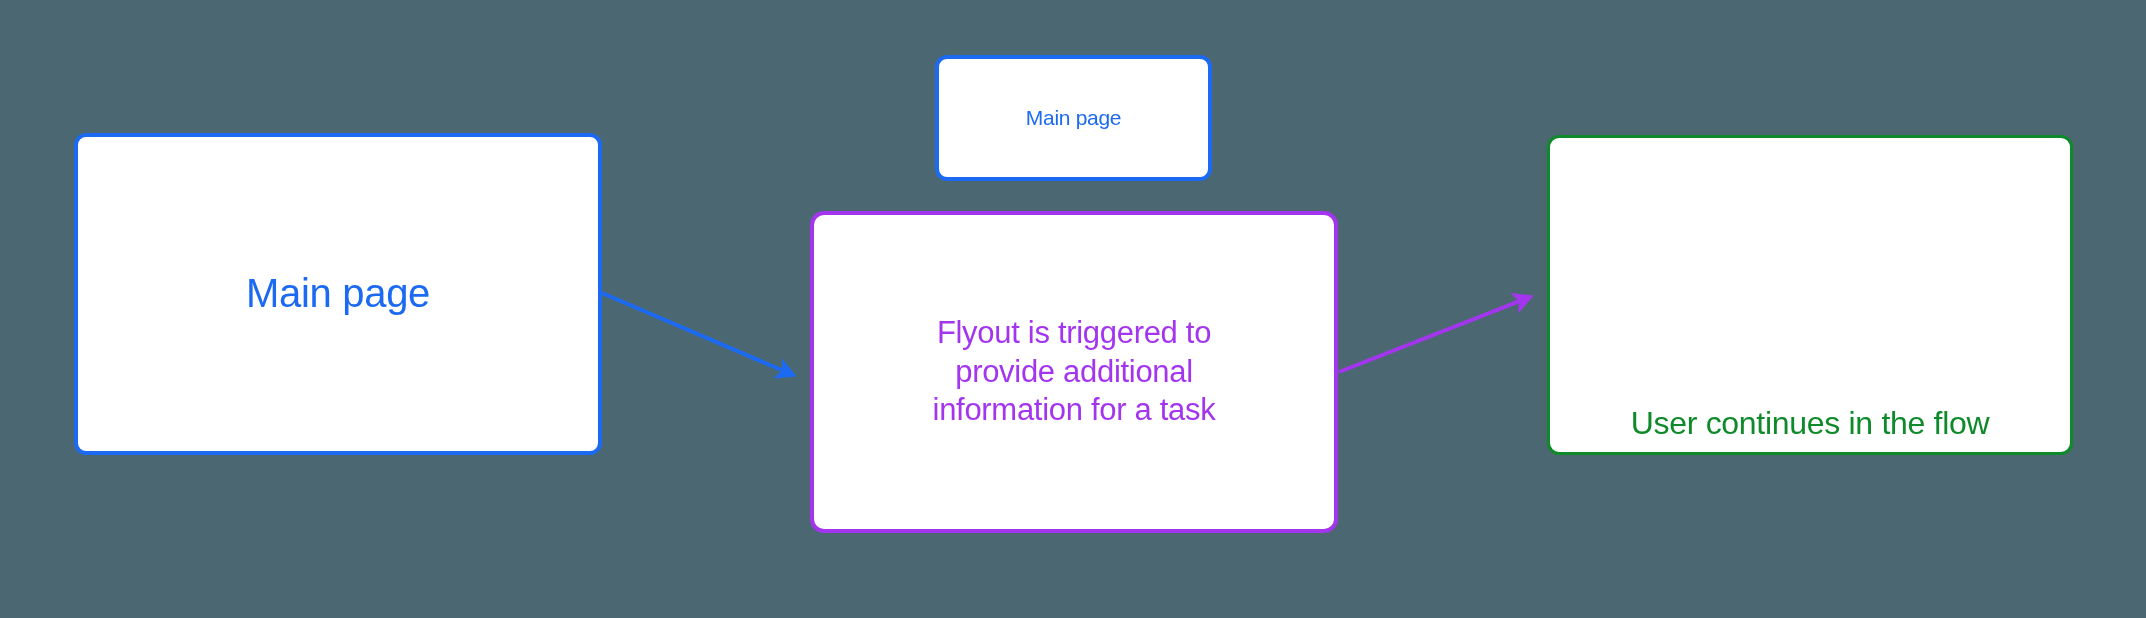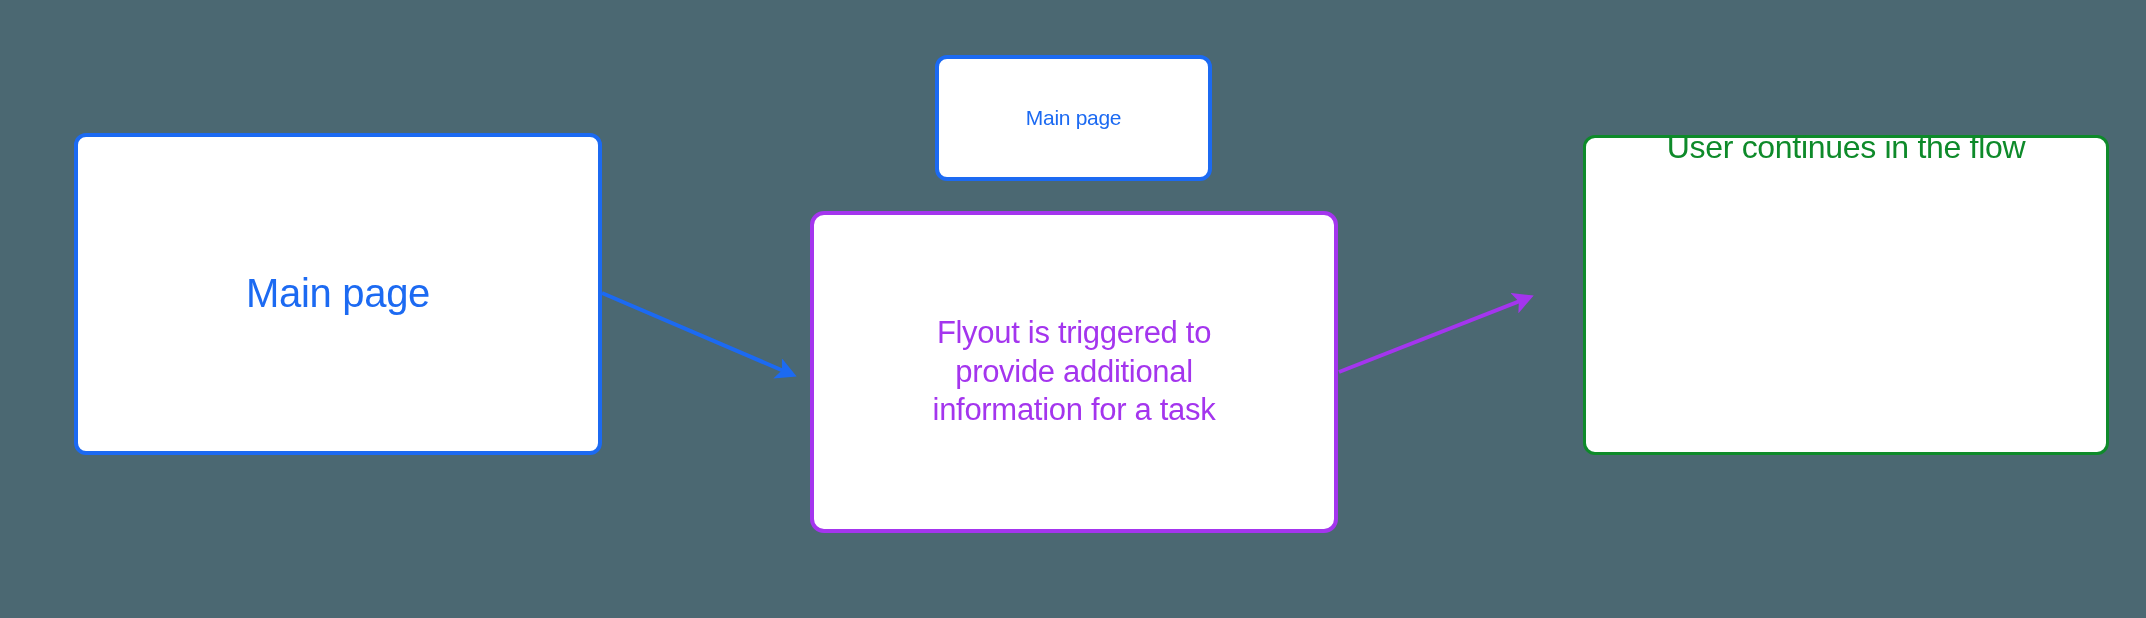--- a/index.html
+++ b/index.html
@@ -79,22 +79,21 @@
   }
 
   
   #box-user-continues {
     left: 1547px;
     top: 135px;
     width: 526px;
     height: 320px;
     border: 3px solid #0e8a2a;
     border-radius: 12px;
-    align-items: flex-start;
-    margin-left: 36px;
+    align-items: flex-end;
   }
   #box-user-continues .card-label {
     color: #0e8a2a;
     font-size: 32px;
     position: relative;
     top: -9px;
   }
 
   
   #arrows {

